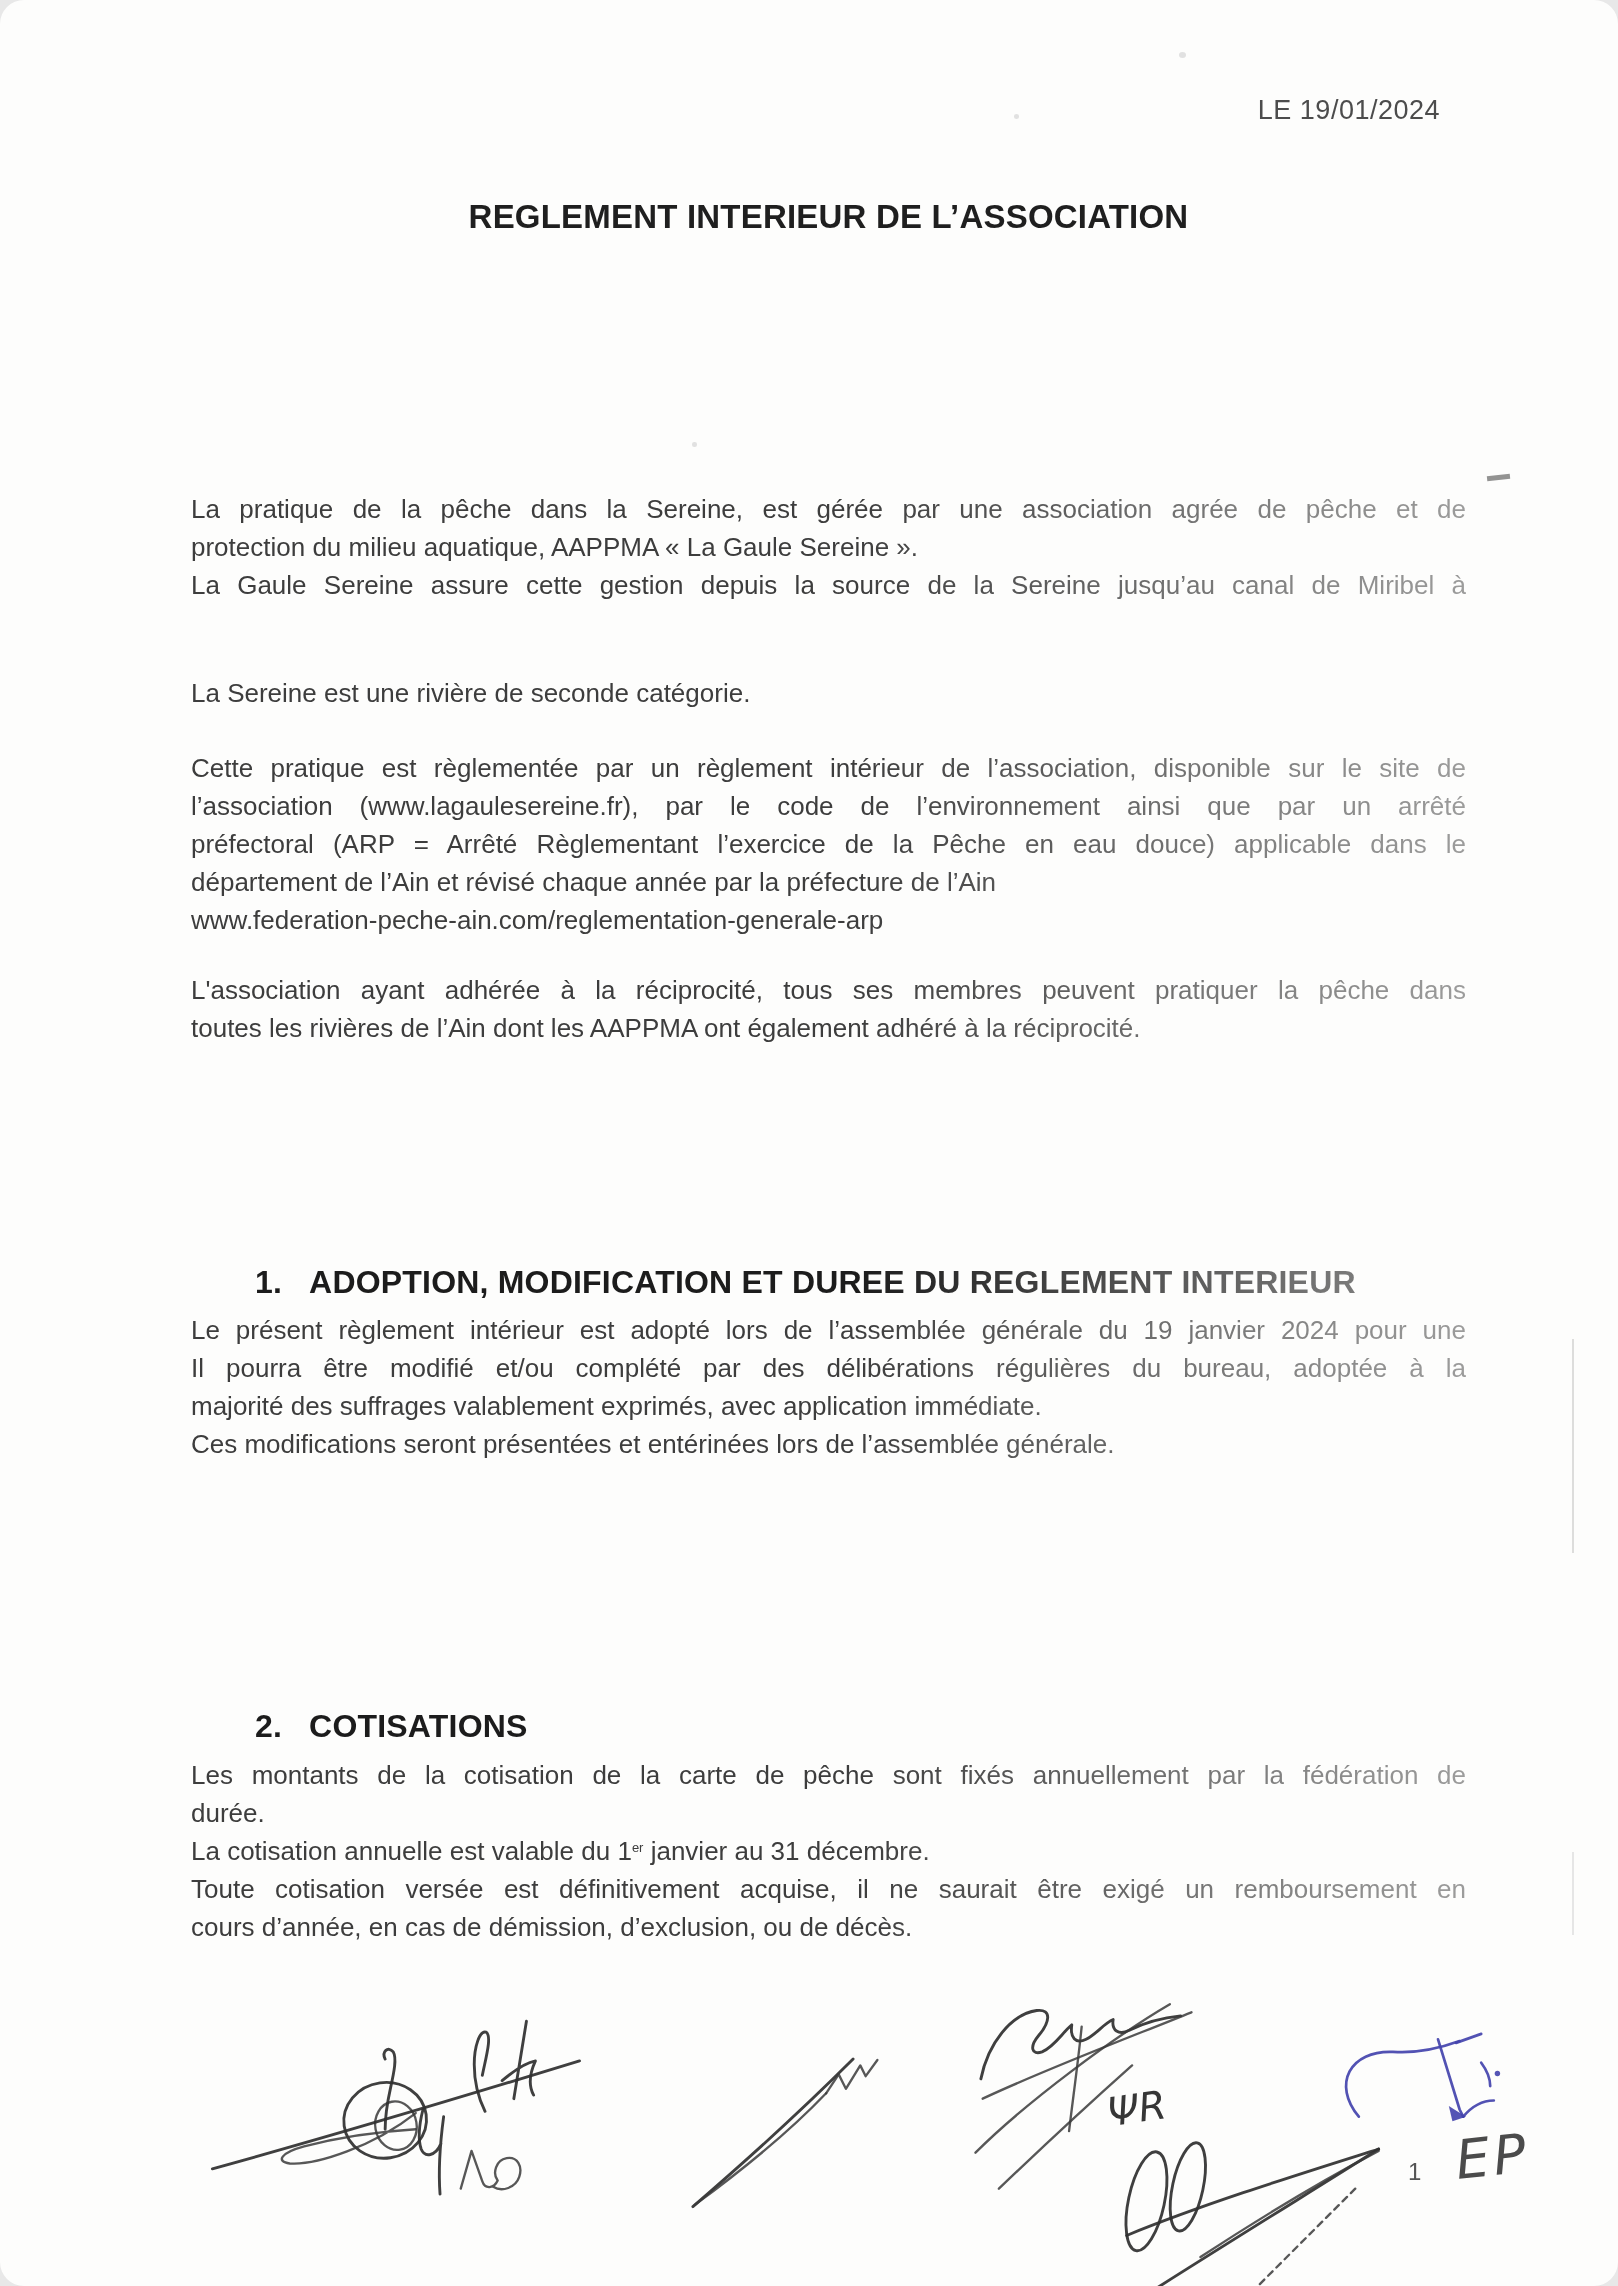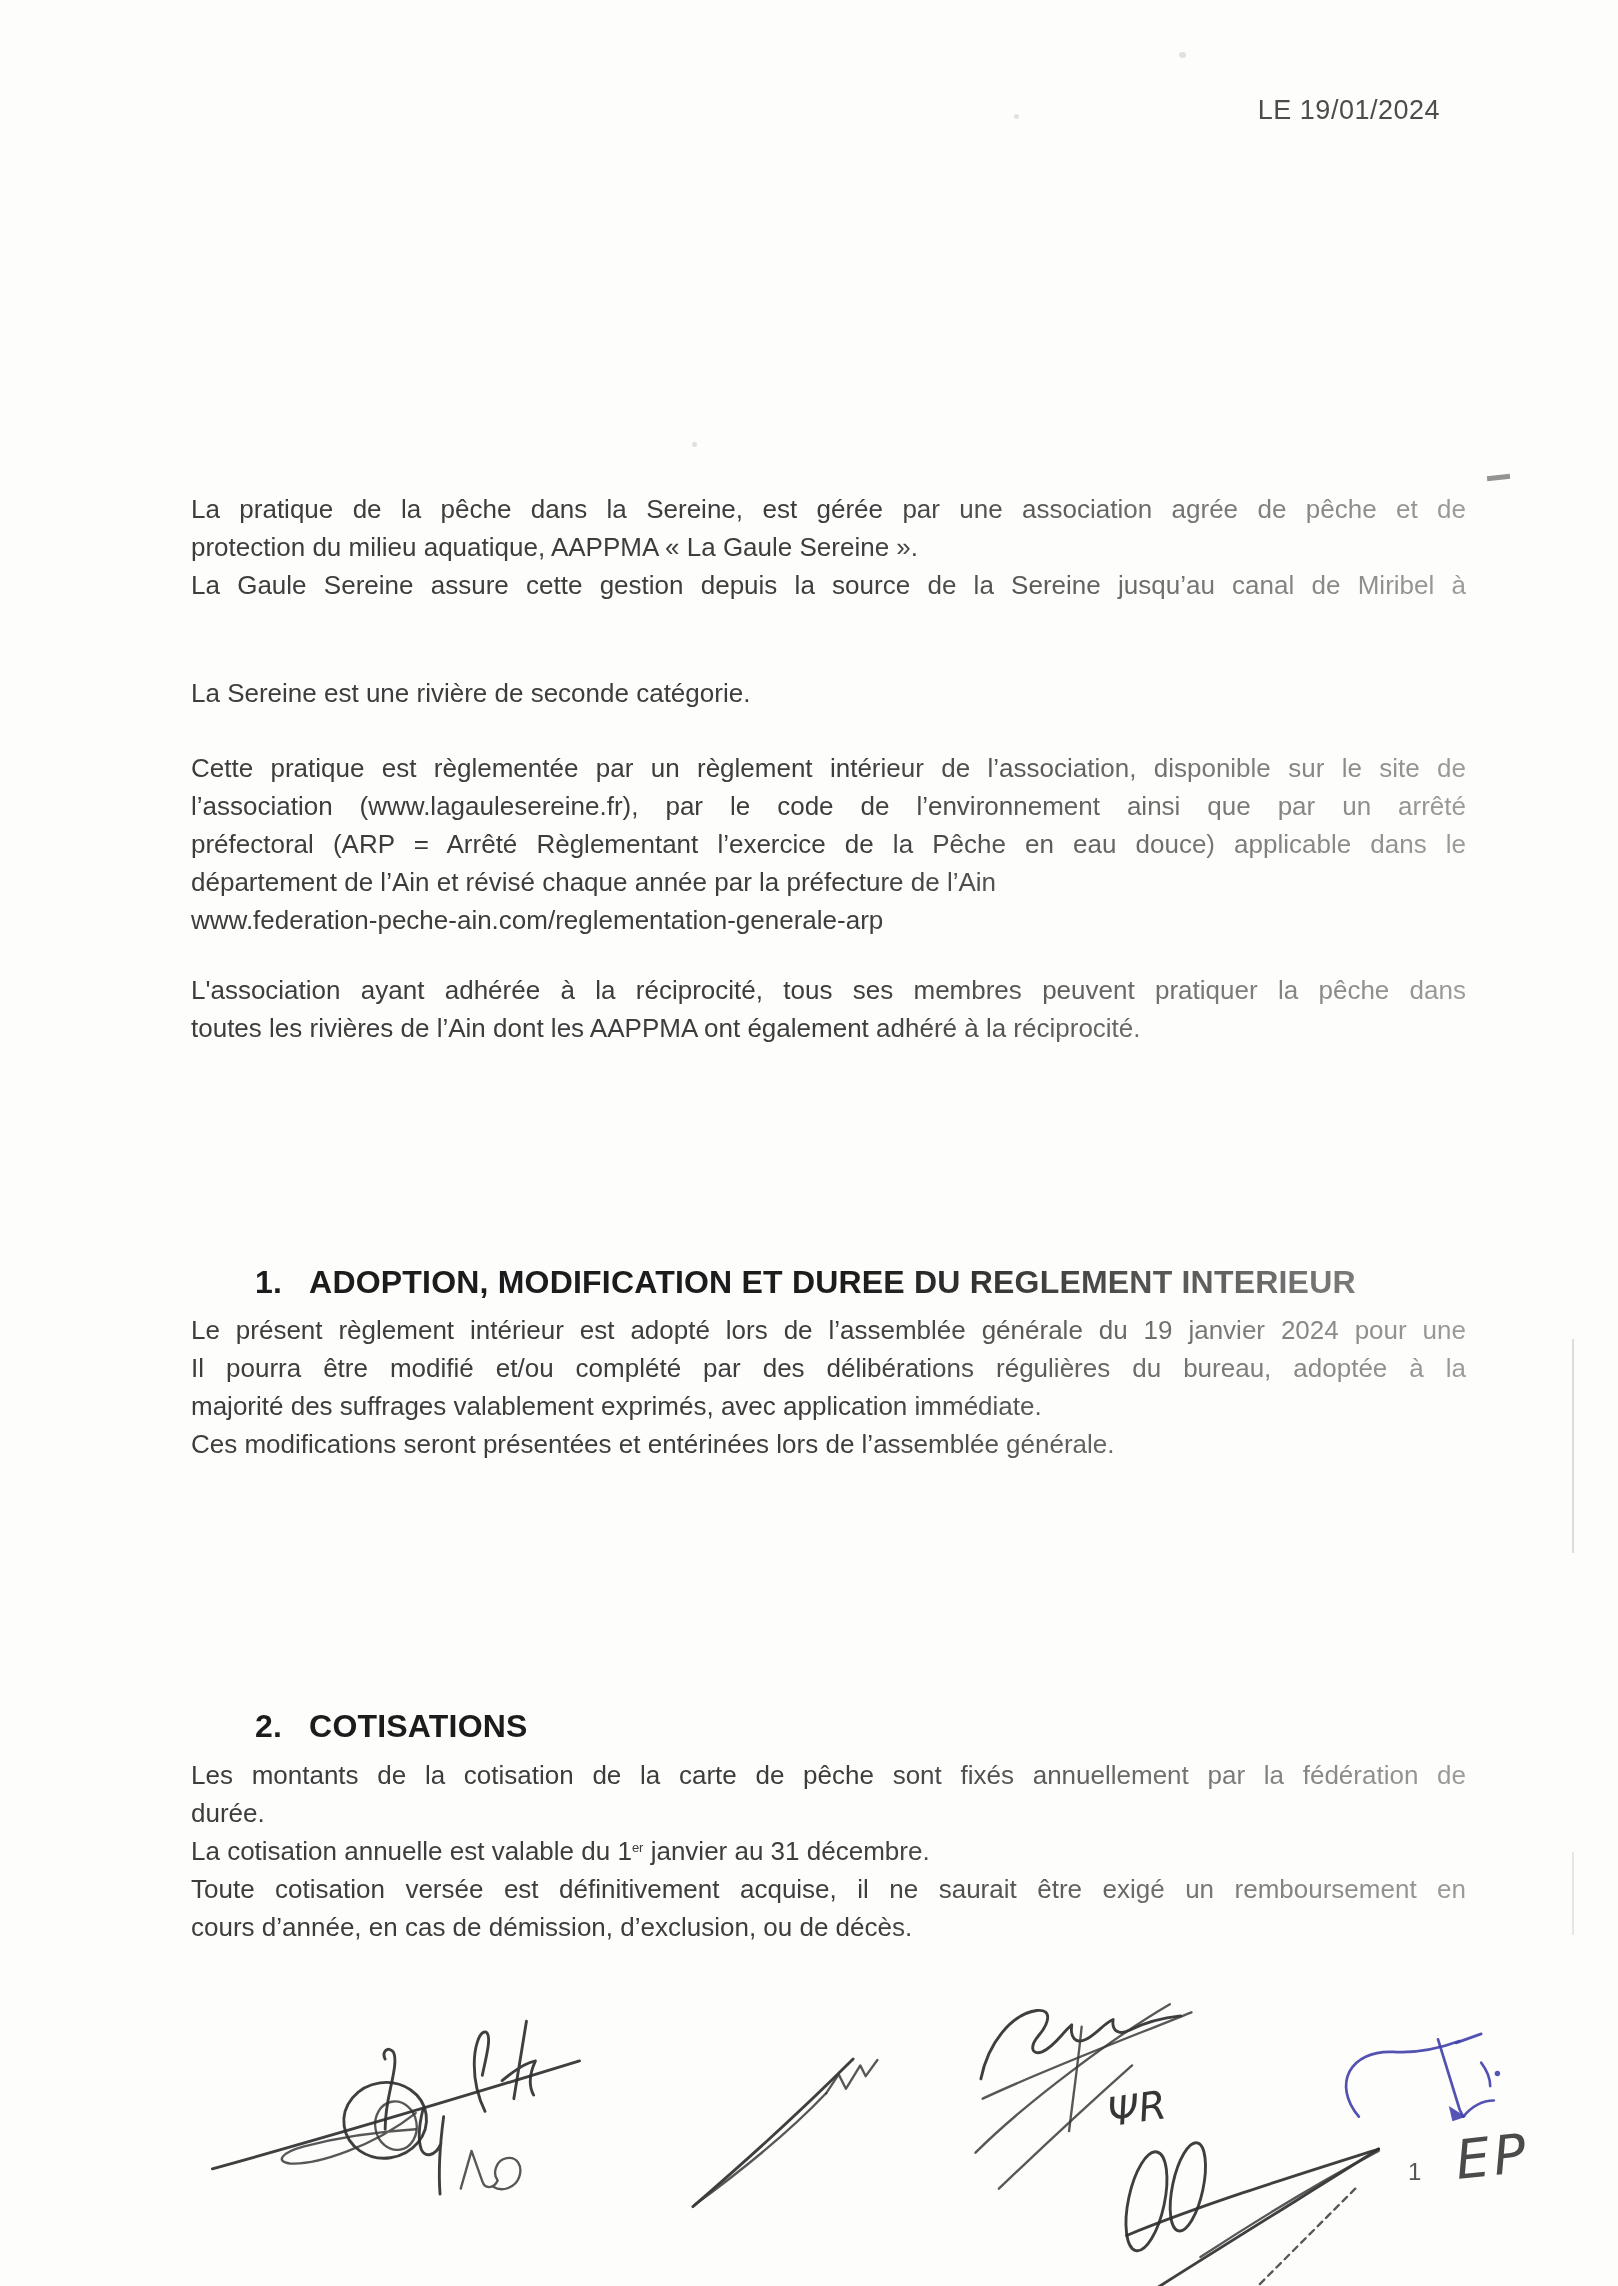--- a/index.html
+++ b/index.html
@@ -1,20 +1,21 @@
 <!DOCTYPE html>
 <html style="font-size:14.4px"><head>
 <meta charset="utf-8">
 <style>
   html,body{margin:0;padding:0;background:#e8e8e8;}
   .page{
     position:relative;width:1618px;height:2286px;margin:0 auto;
     background:#fdfdfc;overflow:hidden;
     font-family:"Liberation Sans","DejaVu Sans",sans-serif;
     color:#3d3d3d;
+    border-radius:24px;
   }
   .abs{position:absolute;}
   .date{top:95px;left:900px;width:540px;text-align:right;font-size:27px;color:#4c4c4c;letter-spacing:0.5px;}
   .title-line{left:191px;width:1275px;text-align:center;font-weight:bold;font-size:33px;color:#1f1f1f;letter-spacing:0.2px;}
   .t1{top:198px;} .t2{top:257px;}
   .block{left:191px;width:1275px;font-size:26px;line-height:38px;}
   .line{height:38px;white-space:nowrap;}
   .j{text-align:justify;text-align-last:justify;white-space:normal;}
   .l{text-align:left;}
   .u{text-underline-offset:4.5px;}
@@ -30,20 +31,21 @@
   .ink-thin{fill:none;stroke:#3a3a3a;stroke-width:2.6;stroke-linecap:round;stroke-linejoin:round;opacity:.85;}
   .blueink{fill:none;stroke:#4343ad;stroke-width:3;stroke-linecap:round;stroke-linejoin:round;opacity:.92;}
 </style>
 </head>
 <body>
 
 <div class="page">
 
   <div class="abs date">LE 19/01/2024</div>
 
+  <div class="abs title-line t1">REGLEMENT INTERIEUR DE L’ASSOCIATION</div>
 
   <div class="abs block" style="top:490px">
     <div class="line j">La pratique de la pêche dans la Sereine, est gérée par une association agrée de pêche et de</div>
     <div class="line l">protection du milieu aquatique, AAPPMA « La Gaule Sereine ».</div>
     <div class="line j">La Gaule Sereine assure cette gestion depuis la source de la Sereine jusqu’au canal de Miribel à</div>
   </div>
 
   <div class="abs block" style="top:674px">
     <div class="line l">La Sereine est une rivière de seconde catégorie.</div>
   </div>

